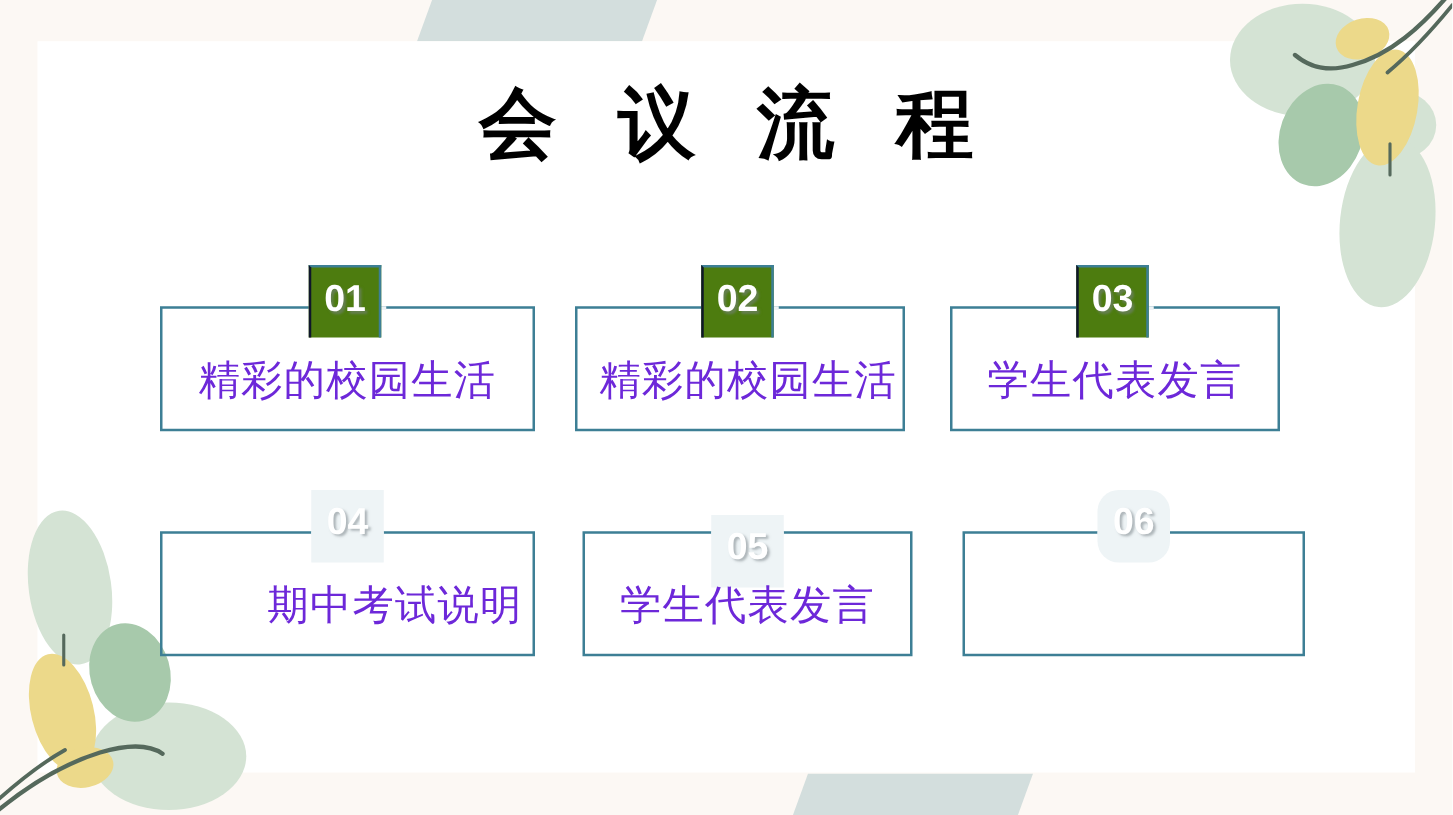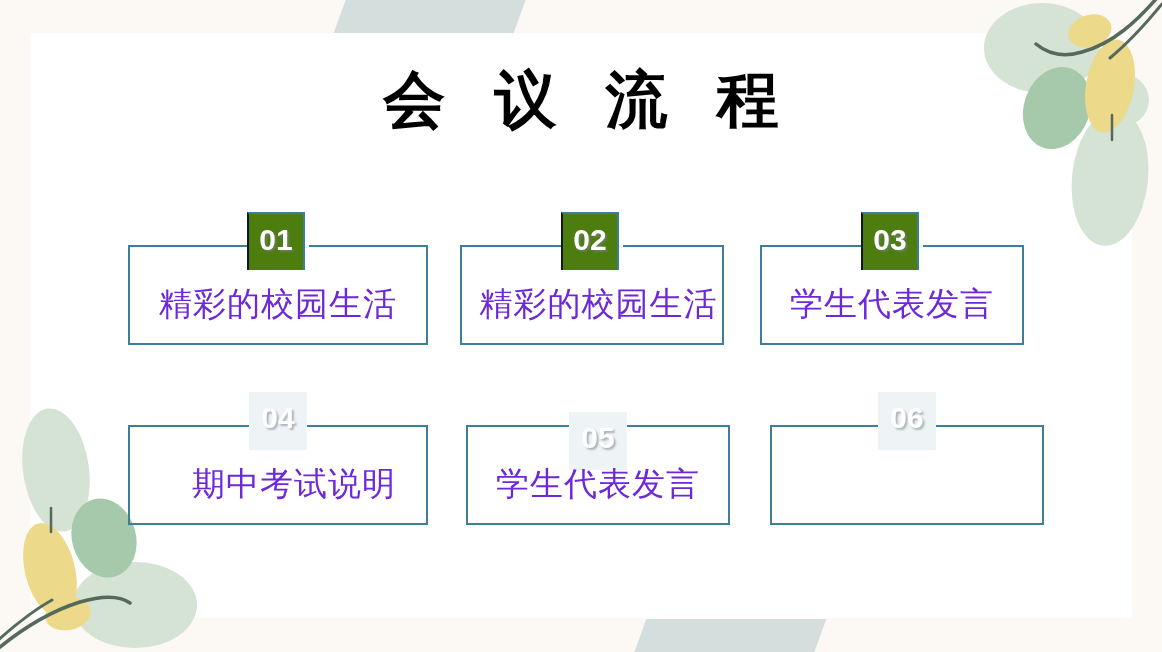--- a/index.html
+++ b/index.html
@@ -202,34 +202,34 @@
       <div class="item-label">精彩的校园生活</div>
     </div>
 
     <div class="item row1" style="left:760px; top:212px; width:264px; height:133px;">
       <div class="item-box" style="width:264px; height:100px;"></div>
       <div class="badge-mask" style="left:101px; width:62px;"></div>
       <div class="item-badge" style="left:101px;">03</div>
       <div class="item-label">学生代表发言</div>
     </div>
 
-    <div class="item row2" style="left:128px; top:392px; width:332px; height:133px;">
+    <div class="item row2" style="left:128px; top:392px; width:332px; height:133px;padding-left:44px;">
       <div class="item-box" style="width:300px; height:100px;"></div>
       <div class="badge-mask" style="left:121px; width:58px;"></div>
       <div class="item-badge" style="left:121px;">04</div>
       <div class="item-label">期中考试说明</div>
     </div>
 
     <div class="item row2" style="left:466px; top:392px; width:264px; height:133px;">
       <div class="item-box" style="width:264px; height:100px;"></div>
       <div class="badge-mask" style="left:103px; width:58px;"></div>
       <div class="item-badge" style="left:103px;margin-top:20px;">05</div>
       <div class="item-label">学生代表发言</div>
     </div>
 
     <div class="item row2" style="left:770px; top:392px; width:274px; height:133px;">
       <div class="item-box" style="width:274px; height:100px;"></div>
       <div class="badge-mask" style="left:108px; width:58px;"></div>
-      <div class="item-badge" style="left:108px;">06</div>
+      <div class="item-badge" style="left:108px;border-radius:17px;">06</div>
     </div>
 
   </div>
 </div>
 
 </body></html>

